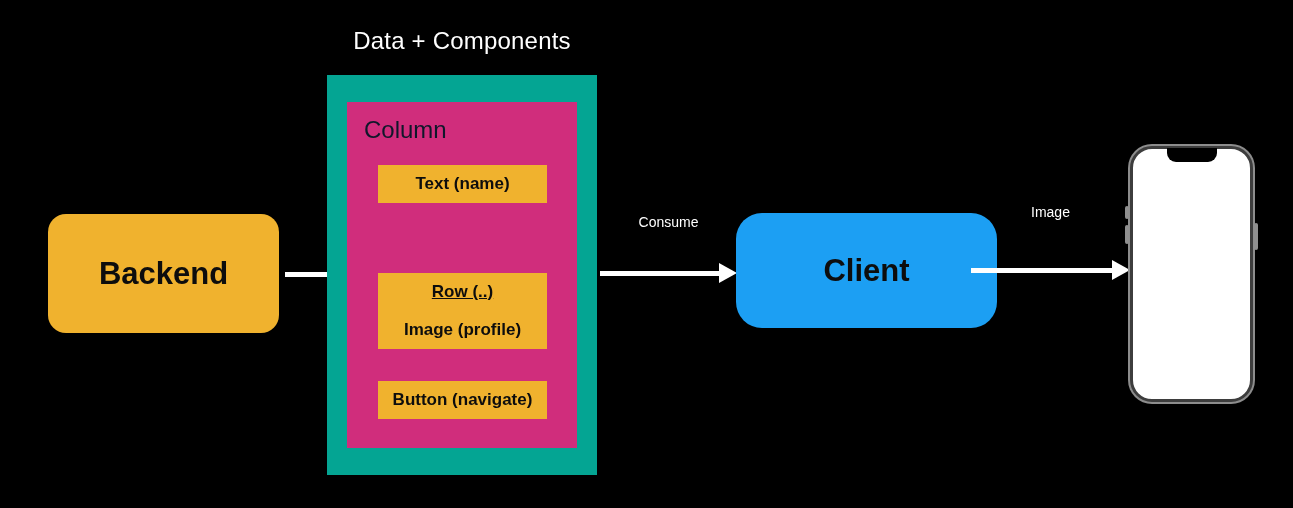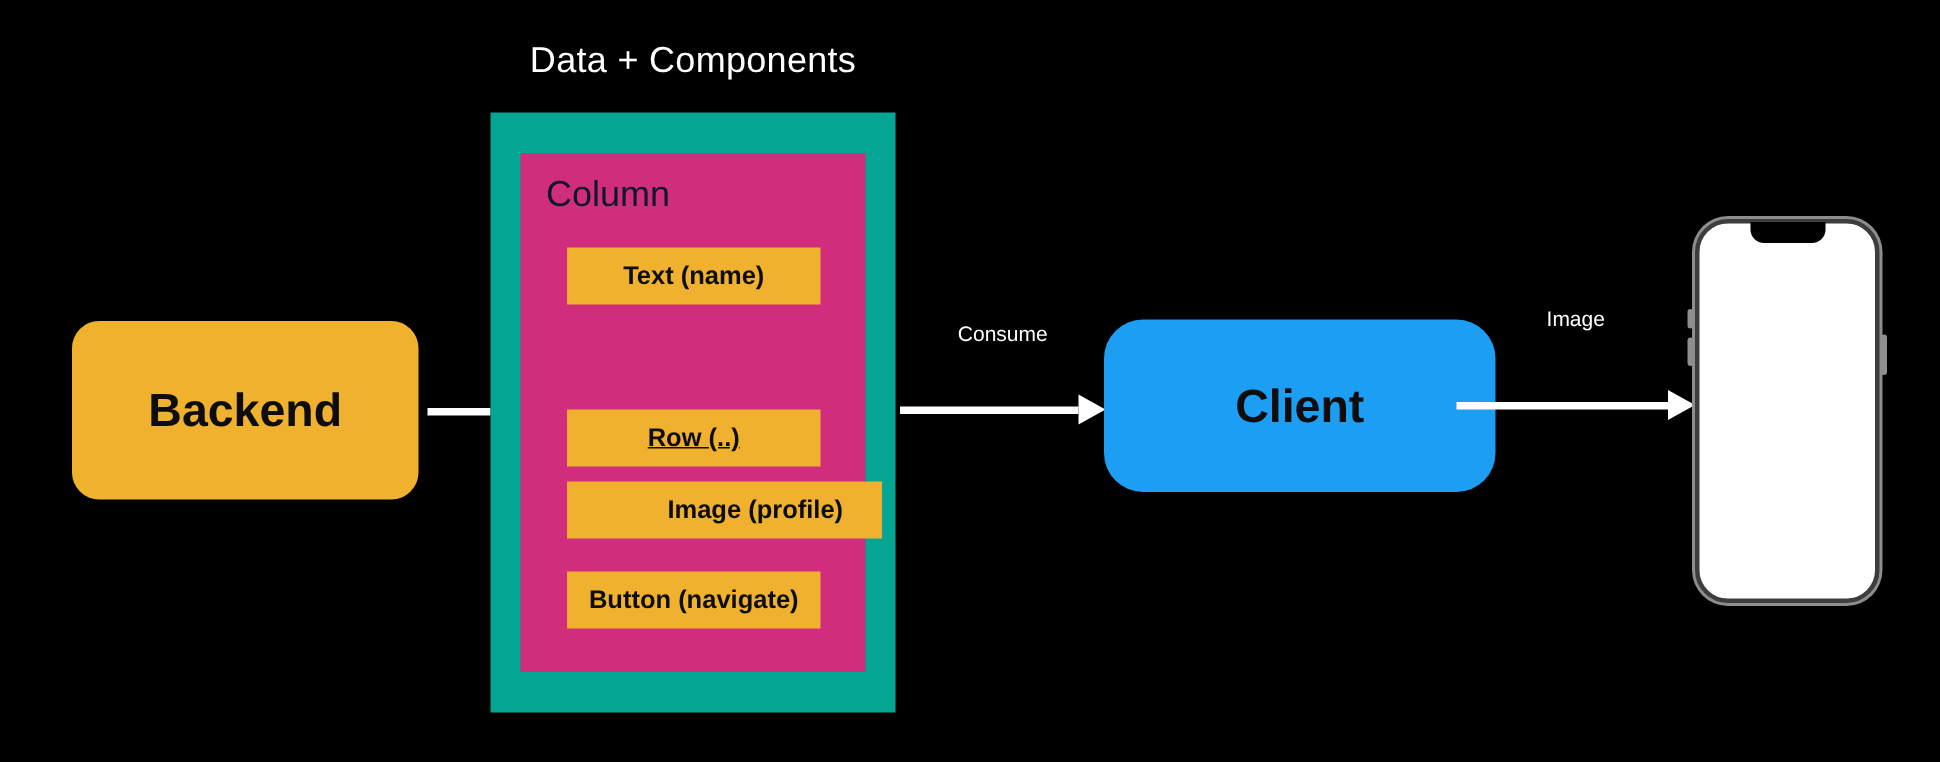--- a/index.html
+++ b/index.html
@@ -40,21 +40,21 @@
     color:#0f172a; font-size:24px;
   }
   .column-item {
     position:absolute; left:31px; width:169px; height:38px;
     background:var(--yellow,#F0B22E);
     color:#0d0d0d; font-size:17px; font-weight:bold;
   }
   .item-0 { top:63px; }
   .item-1 { top:118px; }
   .item-2 { top:171px;text-decoration:underline; }
-  .item-3 { top:219px;padding-left:41px; }
+  .item-3 { top:209px; }
   .item-4 { top:279px;text-align:center; }
 
   .connector { background:var(--line,#fff); height:5px; }
   .conn-backend { left:285px; top:272px; width:42px; }
   .shaft-consume { left:600px; top:271px; width:119px; }
   .shaft-render  { left:971px; top:268px; width:141px; }
   .arrow-head {
     width:0; height:0;
     border-top:10px solid transparent;
     border-bottom:10px solid transparent;

